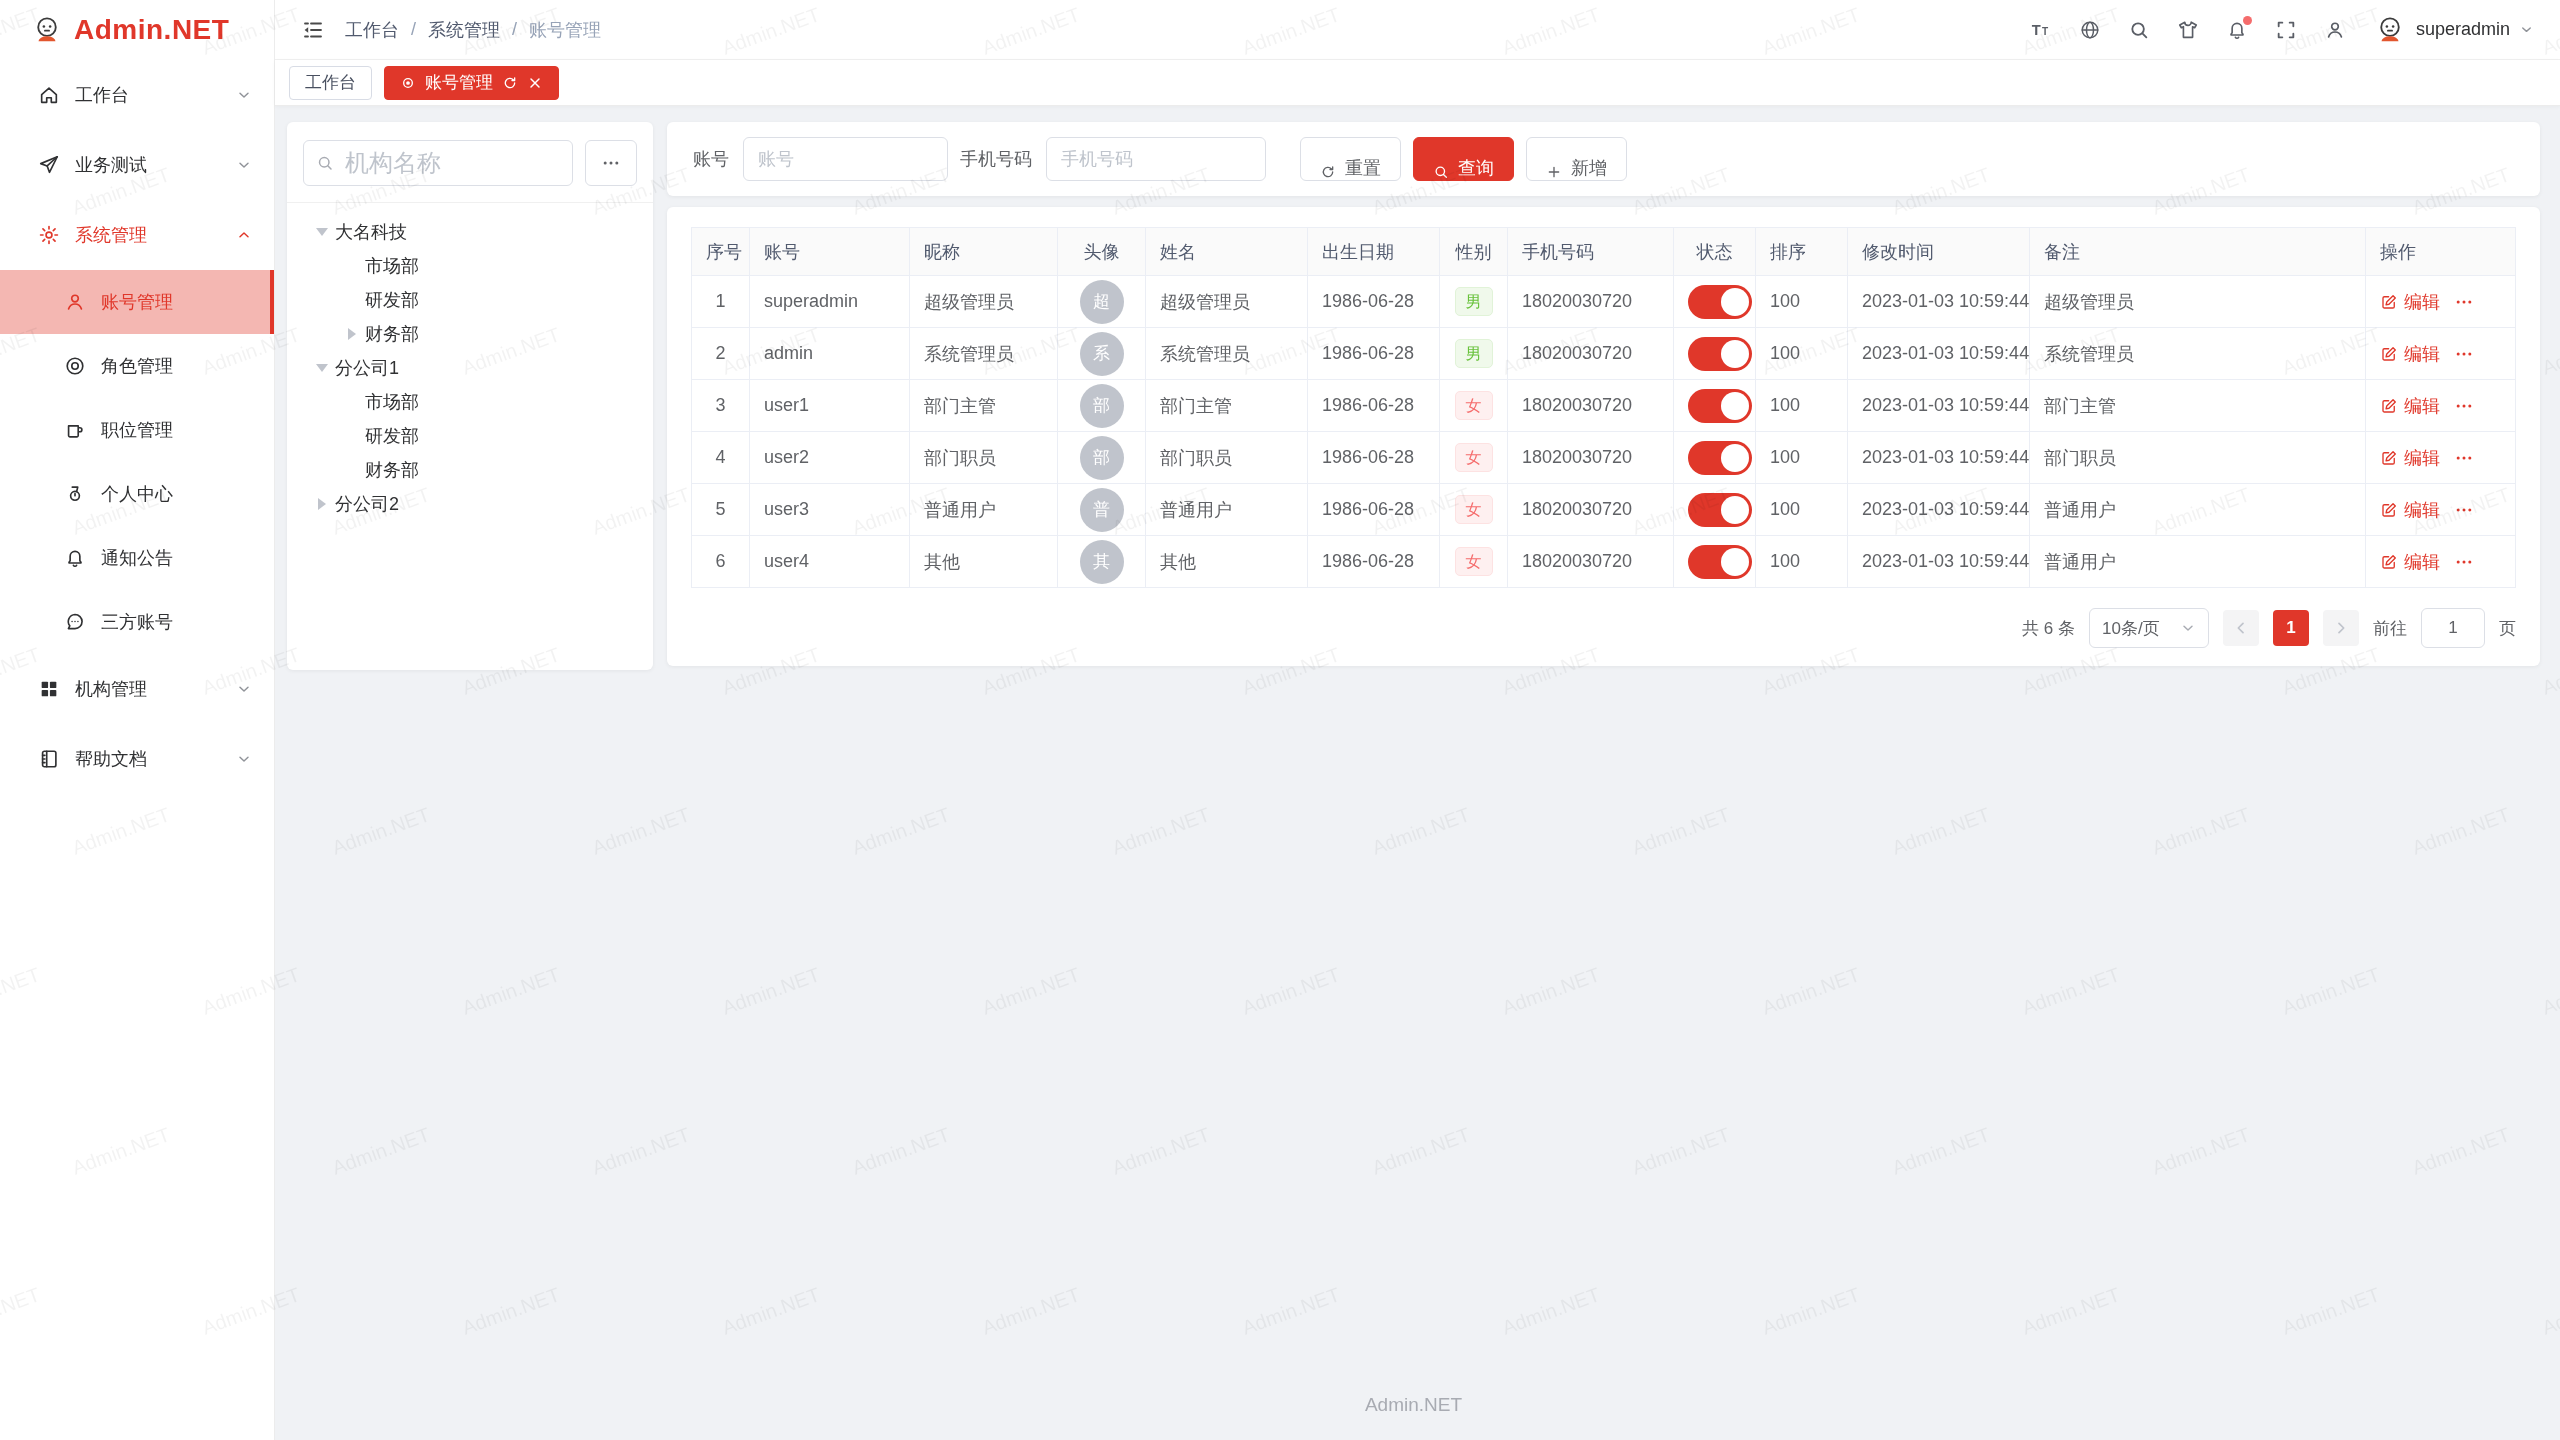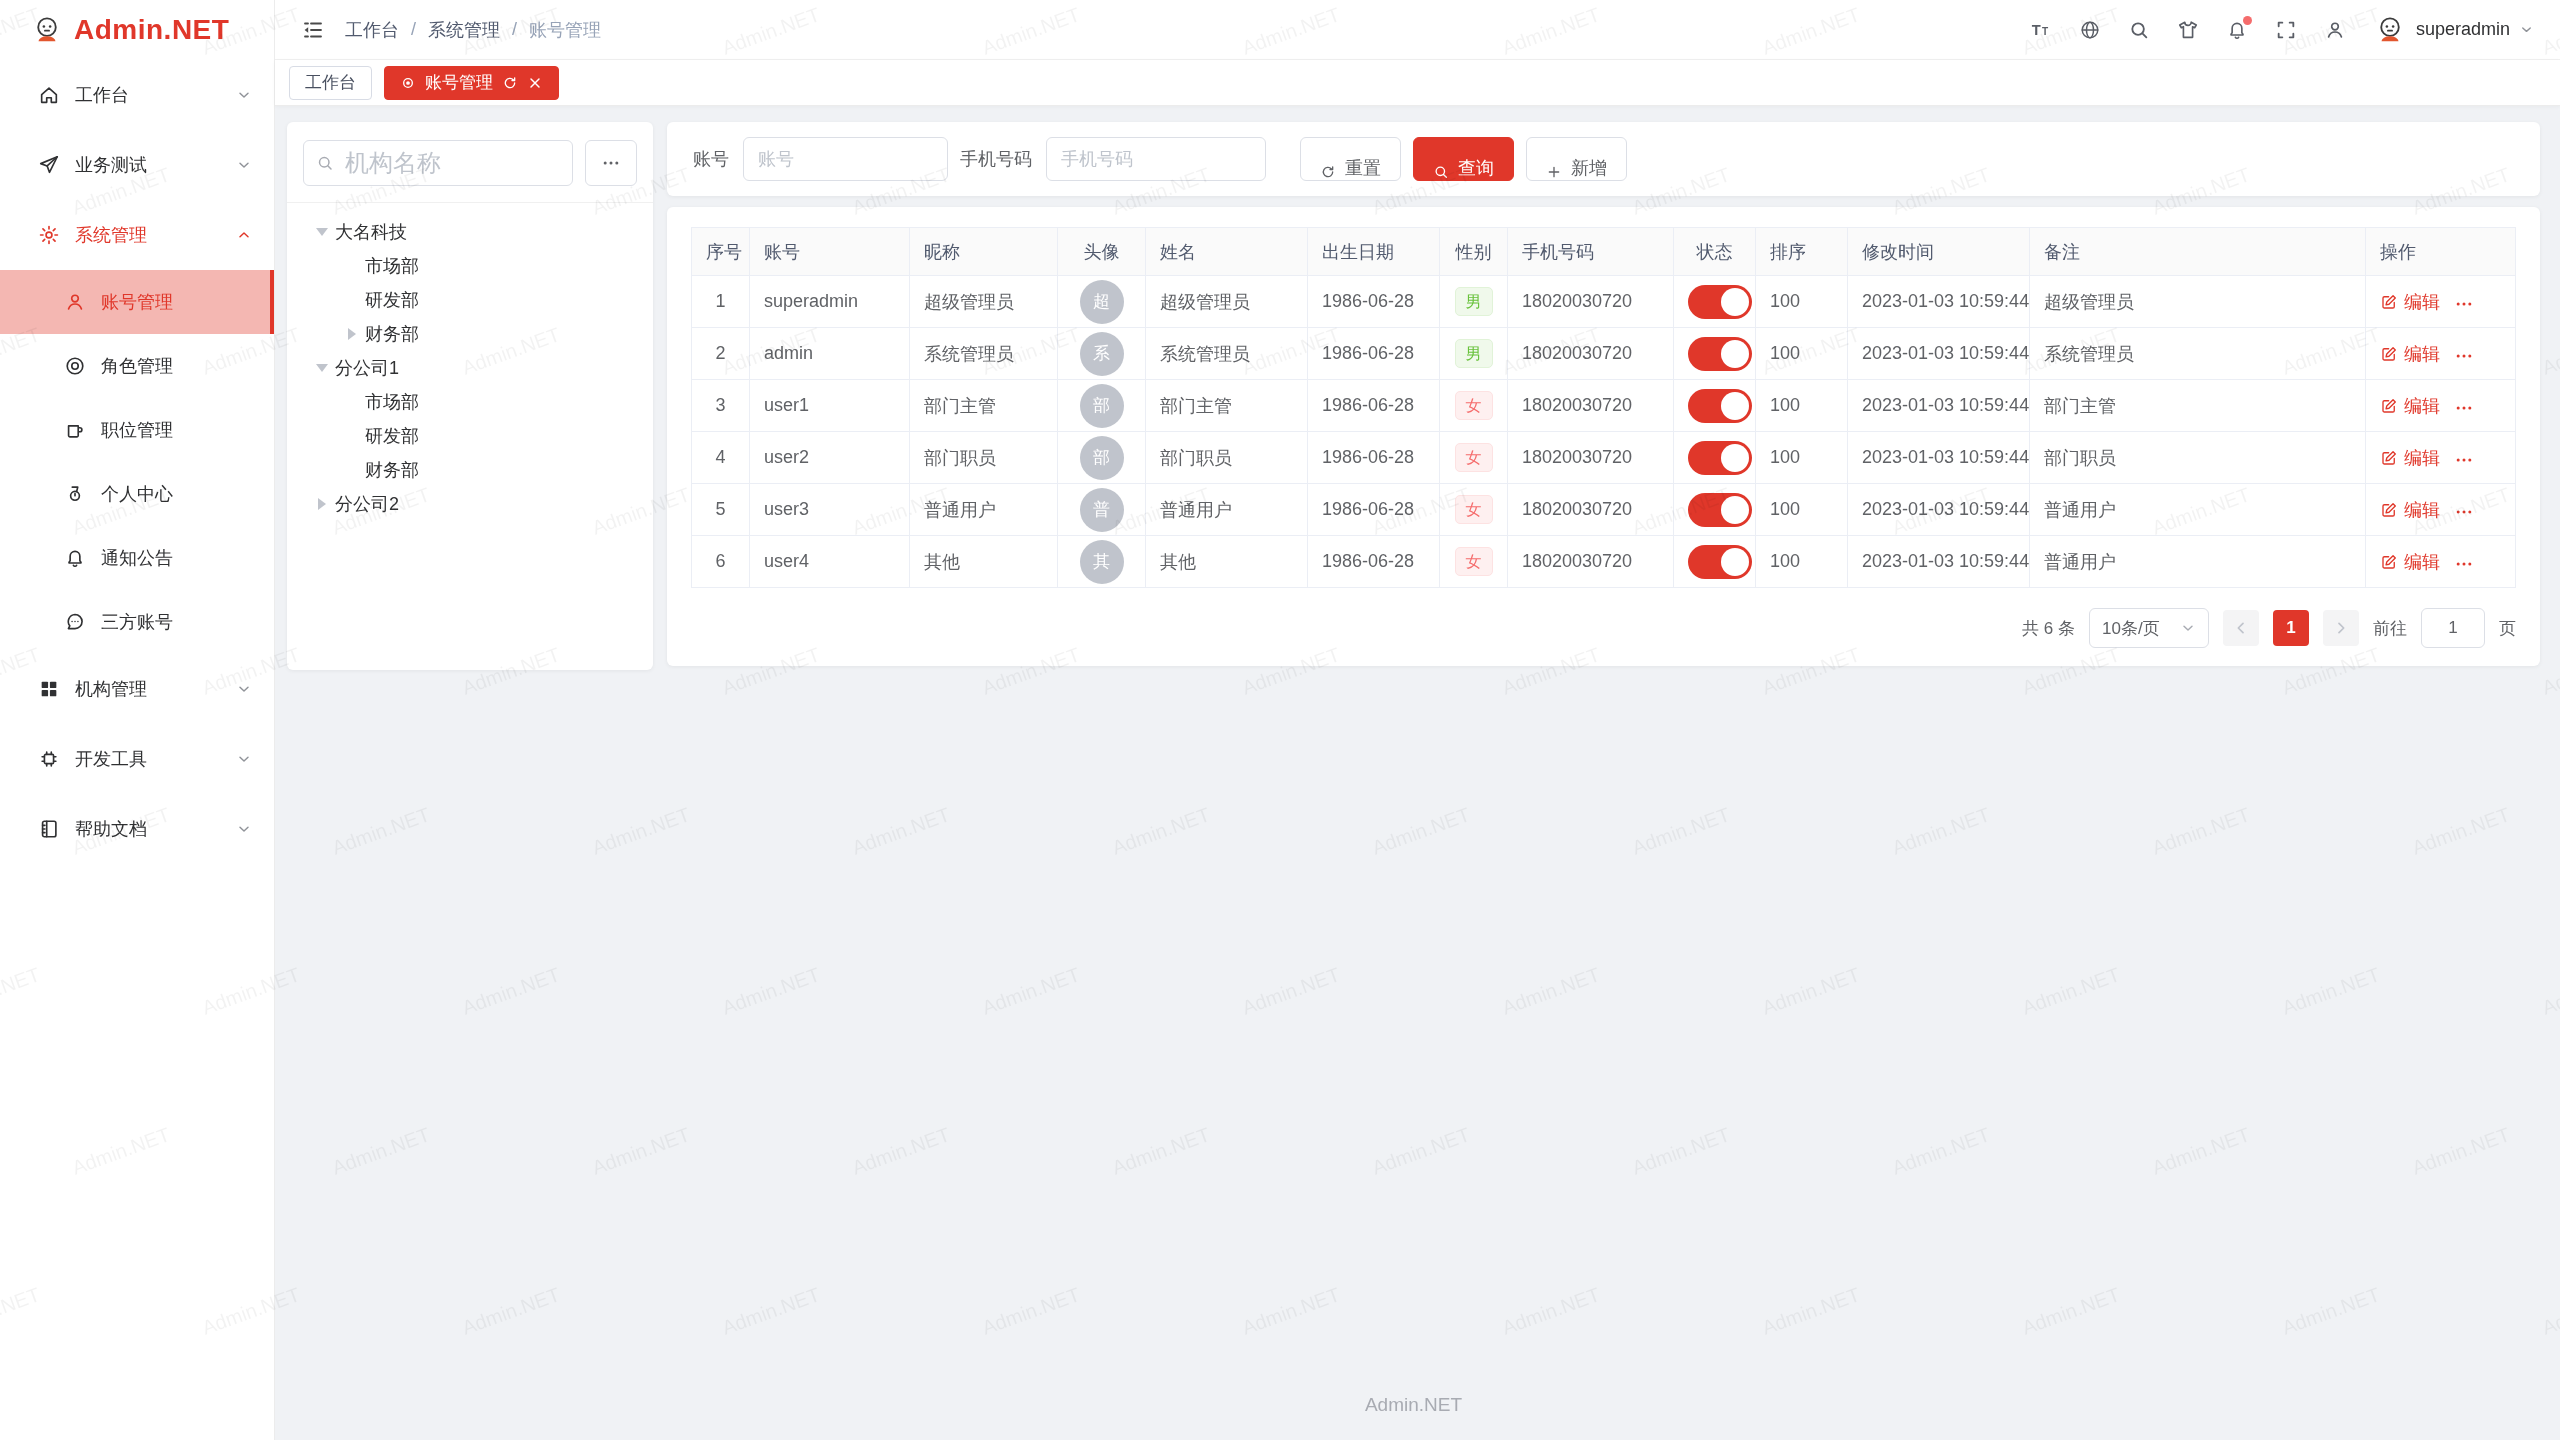--- a/index.html
+++ b/index.html
@@ -85,21 +85,21 @@
   th{ height:48px; background:#fafafa; color:#515a6e; font-weight:500; }
   td{ height:52px; }
   .c-center{ text-align:center; }
   .avatar-badge{ width:44px; height:44px; border-radius:50%; background:#c0c4cc; color:#fff; font-size:17px;
                  display:inline-flex; align-items:center; justify-content:center; vertical-align:middle; }
   .tag{ display:inline-block; padding:4px 10px; border-radius:5px; font-size:16px; line-height:1.2; }
   .tag.male{ background:#f0f9eb; color:#67c23a; border:1px solid #e1f3d8; }
   .tag.female{ background:#fef0f0; color:#f56c6c; border:1px solid #fde2e2; }
   .switch{ width:64px; height:34px; border-radius:17px; background:var(--primary); position:relative; display:inline-block; vertical-align:middle; cursor:pointer; }
   .switch .knob{ position:absolute; top:3px; right:3px; width:28px; height:28px; border-radius:50%; background:#fff; }
-  .action-cell{ display:flex; align-items:flex-end; gap:14px; color:var(--primary); }
+  .action-cell{ display:flex; align-items:center; gap:14px; color:var(--primary); }
   .edit-link{ display:inline-flex; align-items:center; gap:6px; cursor:pointer; }
   .edit-link svg{ width:18px; height:18px; }
   .more-link{ display:inline-flex; cursor:pointer; } .more-link svg{ width:20px; height:20px; }
 
   .pagination{ display:flex; justify-content:flex-end; align-items:center; gap:14px; padding-top:20px; font-size:17px; color:var(--txt2); }
   .page-select{ width:120px; height:40px; border:1px solid #dcdfe6; border-radius:6px; display:flex; align-items:center;
                 justify-content:space-between; padding:0 12px; cursor:pointer; }
   .page-select svg{ width:14px; height:14px; color:#a8abb2; }
   .page-btn{ width:36px; height:36px; border-radius:4px; background:#f4f4f5; display:inline-flex; align-items:center; justify-content:center; color:#c0c4cc; cursor:pointer; }
   .page-btn svg{ width:14px; height:14px; }
@@ -232,34 +232,20 @@
         <div class="menu-item">
           <span class="mi-icon" style="display: inline-flex;">
             <svg viewBox="0 0 24 24" fill="none" stroke="currentColor" stroke-width="1.8" stroke-linecap="round" stroke-linejoin="round">
               <rect x="4" y="4" width="7" height="7" rx="1" fill="currentColor" stroke="none"></rect>
               <rect x="13" y="4" width="7" height="7" rx="1" fill="currentColor" stroke="none"></rect>
               <rect x="4" y="13" width="7" height="7" rx="1" fill="currentColor" stroke="none"></rect>
               <rect x="13" y="13" width="7" height="7" rx="1" fill="currentColor" stroke="none"></rect>
             </svg>
           </span>
           <span>机构管理</span>
-          <span class="chevron" style="display: inline-flex;">
-            <svg viewBox="0 0 24 24" fill="none" stroke="currentColor" stroke-width="2.2" stroke-linecap="round" stroke-linejoin="round">
-              <path d="M6 9.5l6 5.5 6-5.5"></path>
-            </svg>
-          </span>
-        </div>
-        <div class="menu-item">
-          <span class="mi-icon" style="display: inline-flex;">
-            <svg viewBox="0 0 24 24" fill="none" stroke="currentColor" stroke-width="1.8" stroke-linecap="round" stroke-linejoin="round">
-              <rect x="7" y="7" width="10" height="10" rx="1.5"></rect>
-              <path d="M9.5 7V4.5M14.5 7V4.5M9.5 19.5V17M14.5 19.5V17M7 9.5H4.5M7 14.5H4.5M19.5 9.5H17M19.5 14.5H17"></path>
-            </svg>
-          </span>
-          <span>开发工具</span>
           <span class="chevron" style="display: inline-flex;">
             <svg viewBox="0 0 24 24" fill="none" stroke="currentColor" stroke-width="2.2" stroke-linecap="round" stroke-linejoin="round">
               <path d="M6 9.5l6 5.5 6-5.5"></path>
             </svg>
           </span>
         </div>
         <div class="menu-item">
           <span class="mi-icon" style="display: inline-flex;">
             <svg viewBox="0 0 24 24" fill="none" stroke="currentColor" stroke-width="1.8" stroke-linecap="round" stroke-linejoin="round">
               <rect x="5" y="3.5" width="14.5" height="17" rx="2"></rect>

